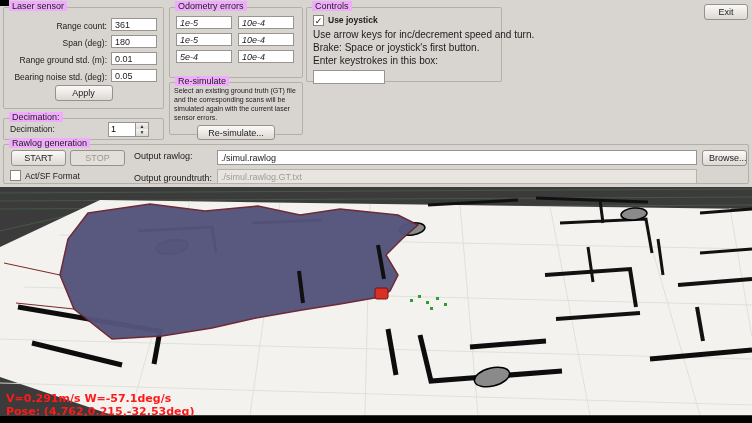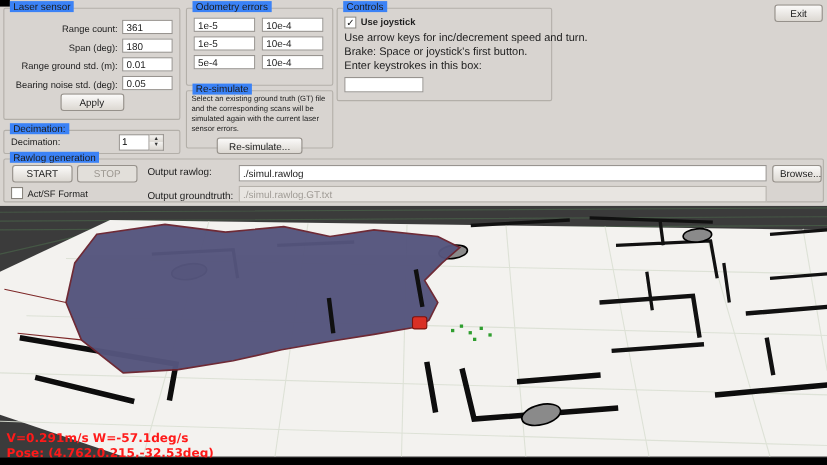--- a/index.html
+++ b/index.html
@@ -6,21 +6,21 @@
   html,body { margin:0; padding:0; }
   body {
     width:752px; height:423px; position:relative; overflow:hidden;
     background:#d8d4d0; color:#1c1c1c;
     font-family:"Liberation Sans", sans-serif; font-size:9px;
   }
   .corner-artifact { position:absolute; left:0; top:0; width:9px; height:6px; background:#000; }
 
   .groupbox { position:absolute; border:1px solid #b3afa9; border-radius:2px; }
   .group-title {
-    position:absolute; top:-7px; left:5px; background:#3b82f6; padding:0 3px;
+    position:absolute; top:-7px; left:5px; background:#f0abfc; padding:0 3px;
     font-size:9px; white-space:nowrap;
   }
 
   .txt {
     border:1px solid #989490; background:#fff; height:13px;
     font:9px "Liberation Sans", sans-serif; padding:0 3px; color:#1c1c1c;
   }
   .btn {
     border:1px solid #96918b; border-radius:3px;
     background:linear-gradient(#fbfaf9,#dcd8d2);
@@ -46,29 +46,29 @@
   .dec-row { display:flex; align-items:center; height:100%; padding:0 14px 0 6px; }
   .dec-label { flex:1; font-size:8.5px; }
   .spin { display:flex; align-items:stretch; height:15px; }
   .spin input { width:28px; border:1px solid #989490; font:9px "Liberation Sans",sans-serif; padding:0 2px; }
   .spin-btns { display:flex; flex-direction:column; width:13px; border:1px solid #989490; border-left:none; }
   .spin-btn { flex:1; font-size:5px; line-height:6px; text-align:center; background:linear-gradient(#f4f3f1,#dcd8d2); color:#333; }
 
   
   #g-odo { left:169px; top:7px; width:134px; height:71px; padding:8px 0 0 6px; }
   .odo-row { display:flex; margin-bottom:4px; }
-  .odo-row .txt { width:56px; margin-right:6px; }
+  .odo-row .txt { width:56px; margin-right:6px;font-style:italic; }
 
   
   #g-resim { left:169px; top:82px; width:134px; height:53px; padding:3px 4px 0; }
   .resim-desc { font-size:7px; line-height:9px; }
   .resim-btn { display:block; margin:3px auto 16px; width:78px; height:15px; padding:0; }
 
   
-  #g-controls { left:306px; top:7px; width:196px; height:85px; padding:5px 6px 0; }
+  #g-controls { left:306px; top:7px; width:196px; height:75px; padding:5px 6px 0; }
   .chk-row { display:flex; align-items:center; gap:4px; height:14px; margin-bottom:2px; }
   .ctrl-line { font-size:10px; height:13px; white-space:nowrap; }
   .keys-input { width:72px; height:14px; margin-top:2px; display:block; }
 
   #exit-btn { position:absolute; right:4px; top:4px; width:44px; }
 
   
   #g-rawlog { left:3px; top:144px; width:746px; height:40px; }
   #g-rawlog .abs { position:absolute; }
   .start-btn { left:7px; top:5px; width:55px; }

